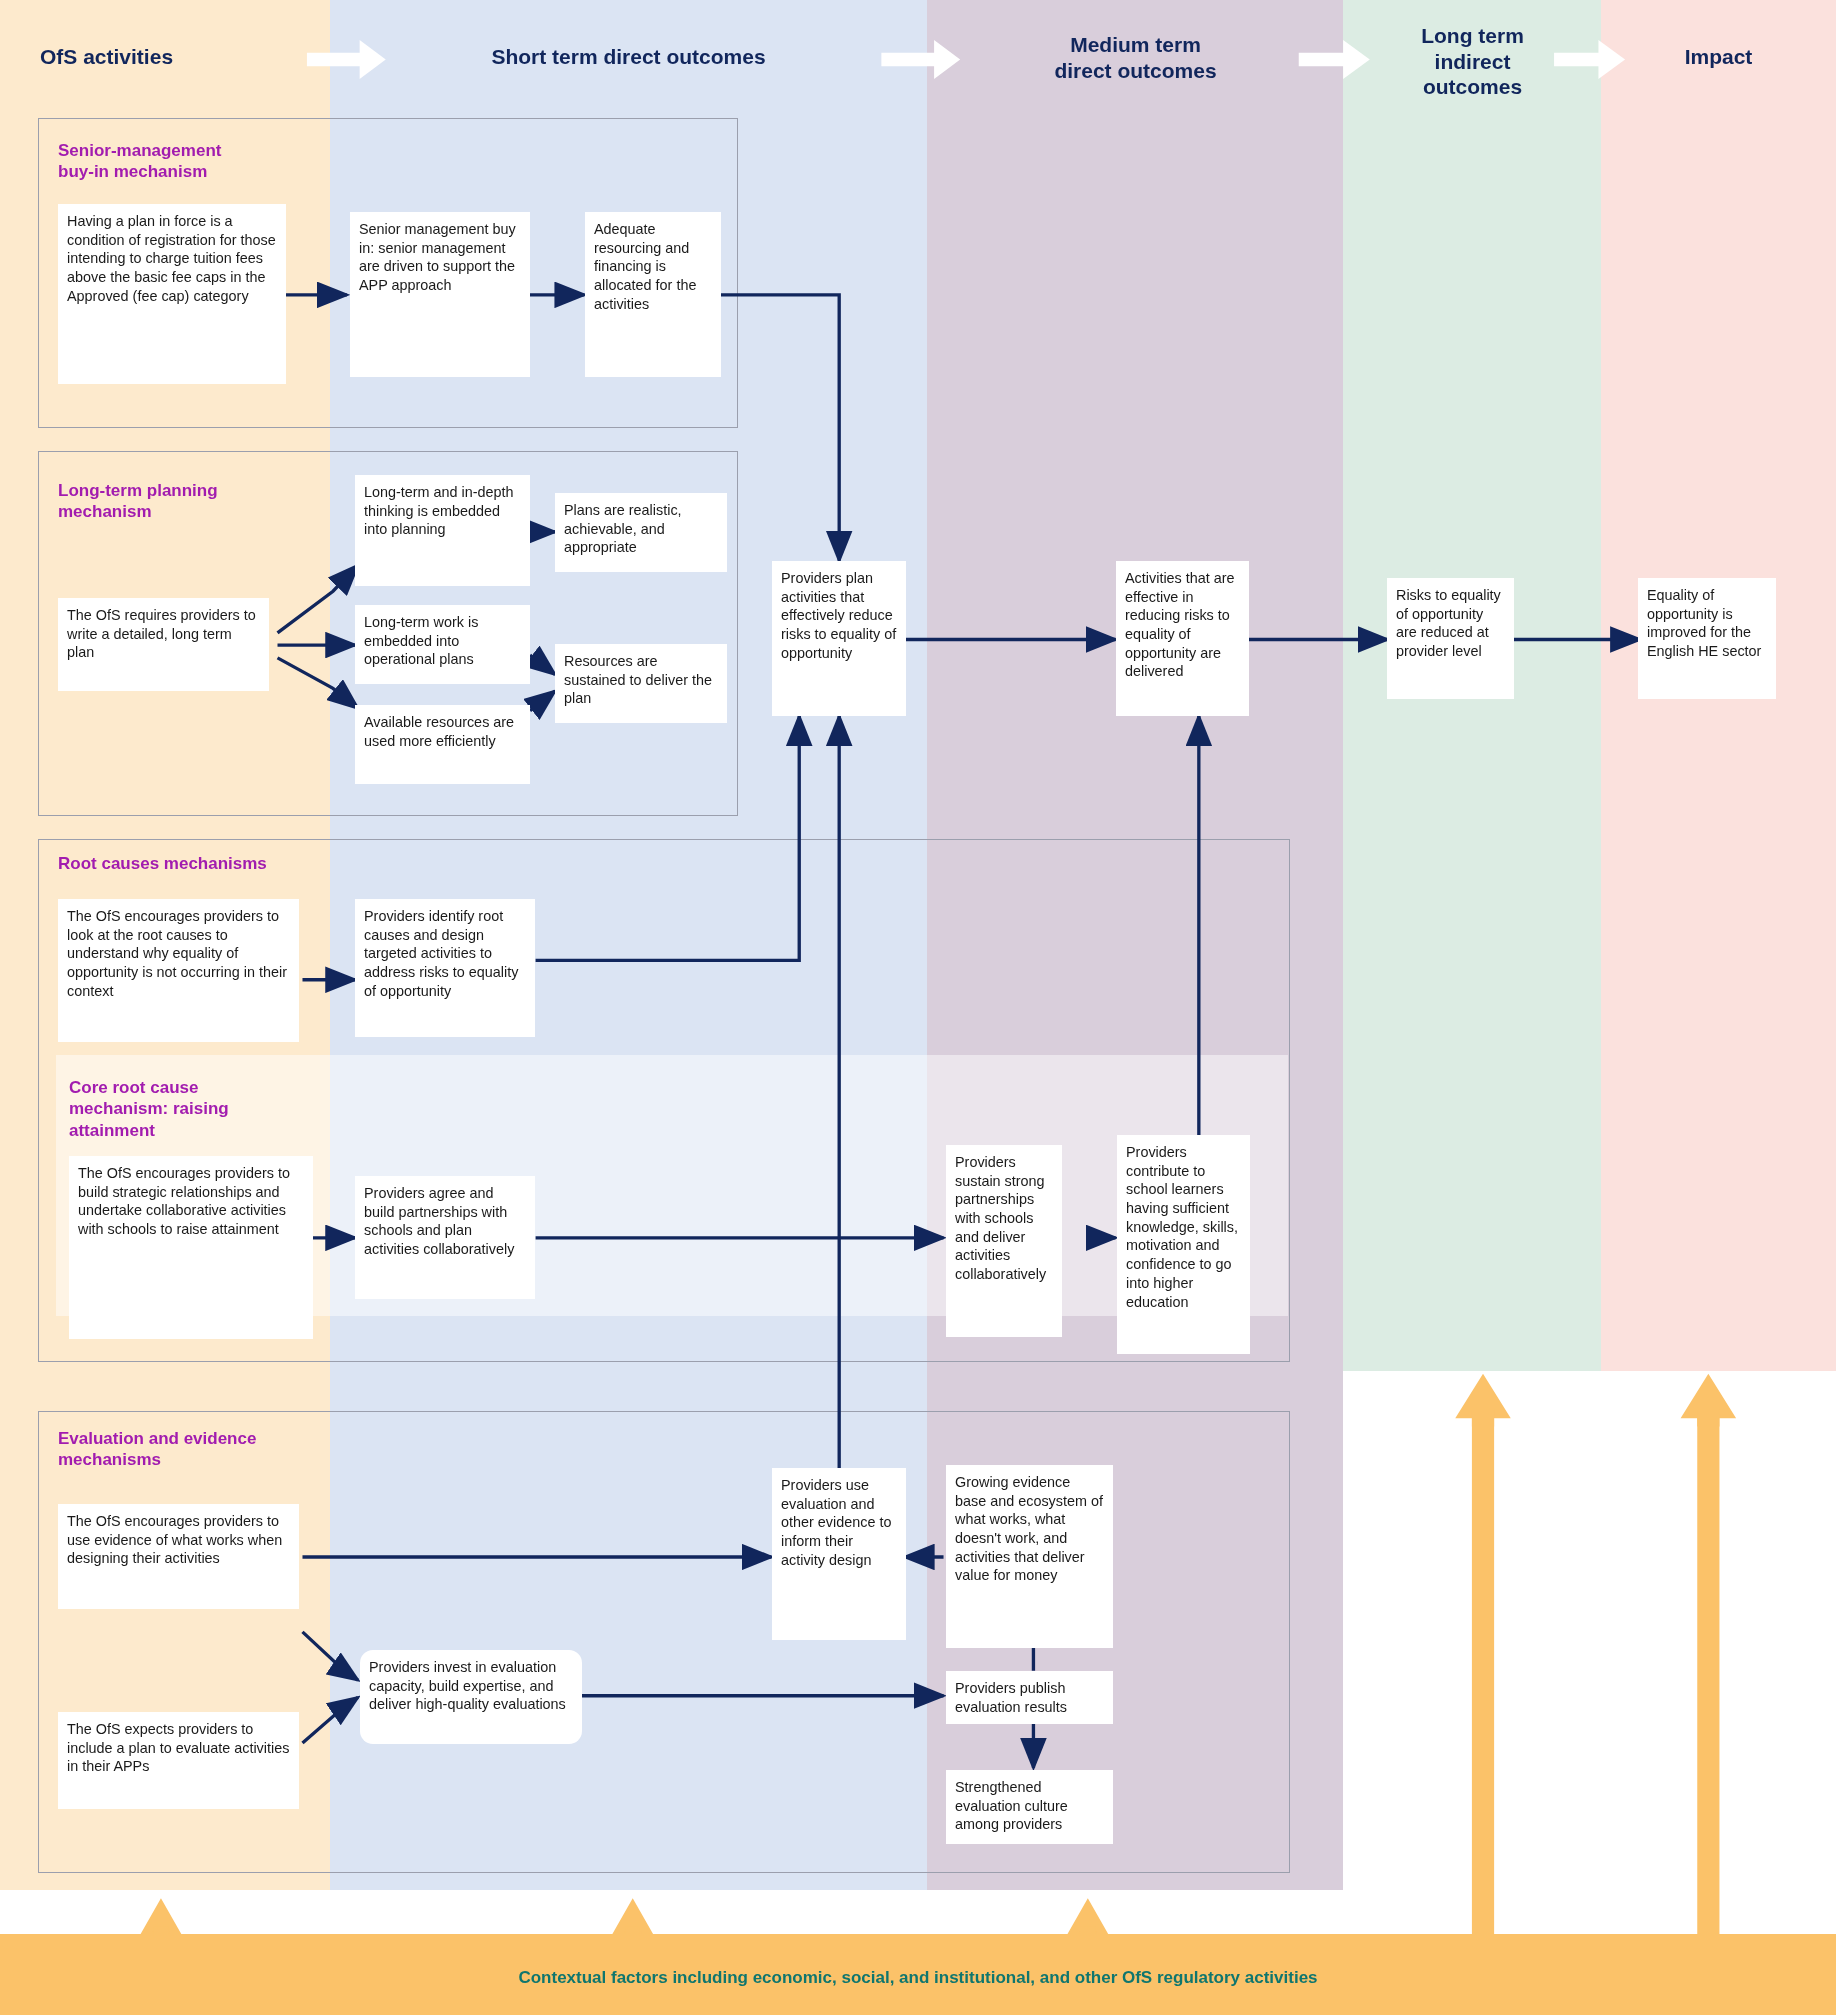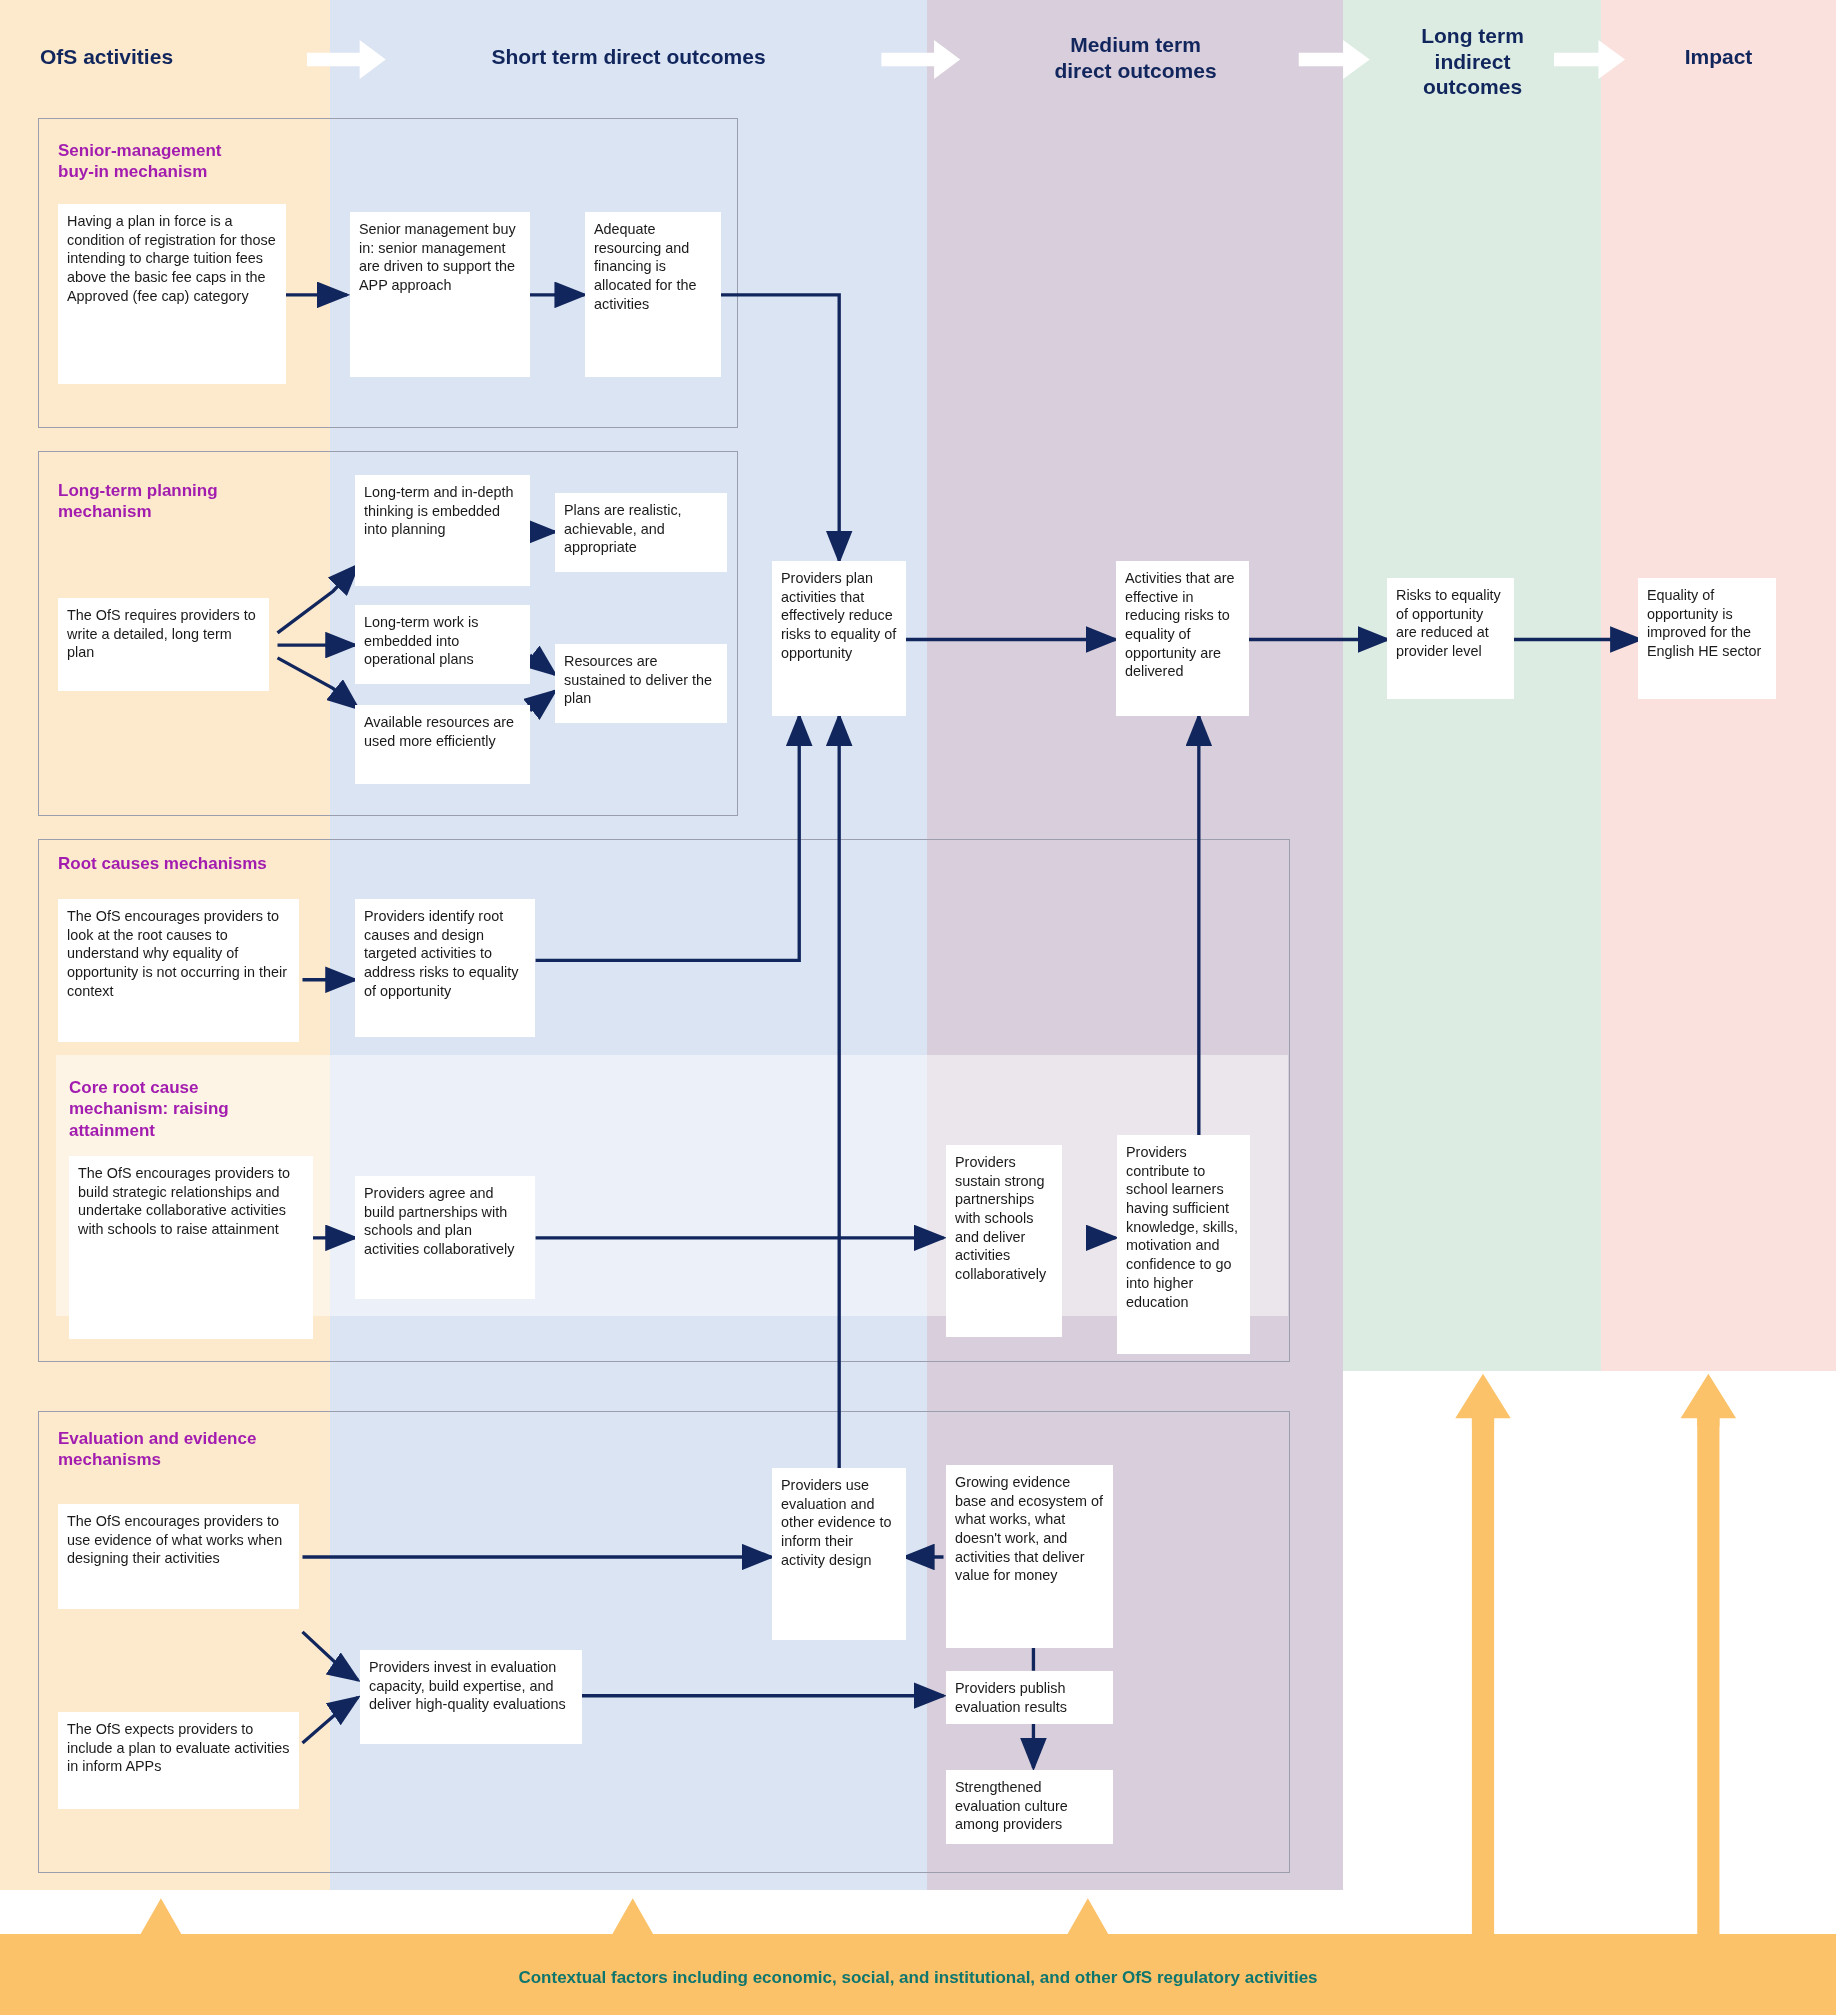--- a/index.html
+++ b/index.html
@@ -178,22 +178,22 @@
 
   <div class="node" style="left:58px;top:899px;width:241px;height:143px;">The OfS encourages providers to look at the root causes to understand why equality of opportunity is not occurring in their context</div>
   <div class="node" style="left:355px;top:899px;width:180px;height:138px;">Providers identify root causes and design targeted activities to address risks to equality of opportunity</div>
 
   <div class="node" style="left:69px;top:1156px;width:244px;height:183px;">The OfS encourages providers to build strategic relationships and undertake collaborative activities with schools to raise attainment</div>
   <div class="node" style="left:355px;top:1176px;width:180px;height:123px;">Providers agree and build partnerships with schools and plan activities collaboratively</div>
   <div class="node" style="left:946px;top:1145px;width:116px;height:192px;">Providers sustain strong partnerships with schools and deliver activities collaboratively</div>
   <div class="node" style="left:1117px;top:1135px;width:133px;height:219px;">Providers contribute to school learners having sufficient knowledge, skills, motivation and confidence to go into higher education</div>
 
   <div class="node" style="left:58px;top:1504px;width:241px;height:105px;">The OfS encourages providers to use evidence of what works when designing their activities</div>
-  <div class="node" style="left:58px;top:1712px;width:241px;height:97px;">The OfS expects providers to include a plan to evaluate activities in inform APPs</div>
-  <div class="node" style="left:360px;top:1650px;width:222px;height:94px;">Providers invest in evaluation capacity, build expertise, and deliver high-quality evaluations</div>
+  <div class="node" style="left:58px;top:1712px;width:241px;height:97px;">The OfS expects providers to include a plan to evaluate activities in their APPs</div>
+  <div class="node" style="left:360px;top:1650px;width:222px;height:94px;border-radius:13px;">Providers invest in evaluation capacity, build expertise, and deliver high-quality evaluations</div>
   <div class="node" style="left:946px;top:1465px;width:167px;height:183px;">Growing evidence base and ecosystem of what works, what doesn't work, and activities that deliver value for money</div>
   <div class="node" style="left:772px;top:1468px;width:134px;height:172px;">Providers use evaluation and other evidence to inform their activity design</div>
   <div class="node" style="left:946px;top:1671px;width:167px;height:53px;">Providers publish evaluation results</div>
   <div class="node" style="left:946px;top:1770px;width:167px;height:74px;">Strengthened evaluation culture among providers</div>
 
   <div id="footer-bar"></div>
   <div id="footer-text">Contextual factors including economic, social, and institutional, and other OfS regulatory activities</div>
 
 </div>
 

